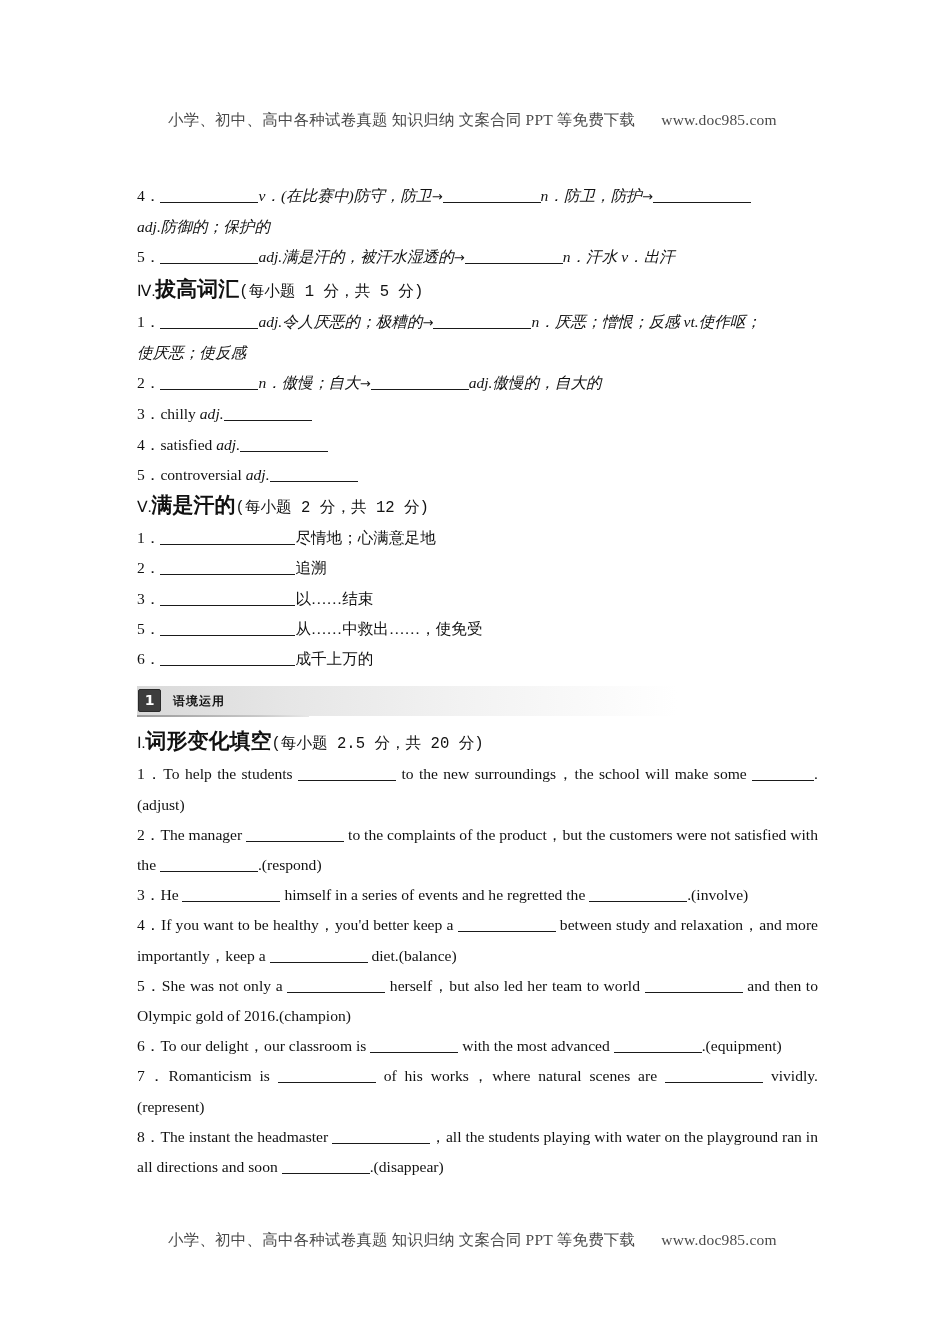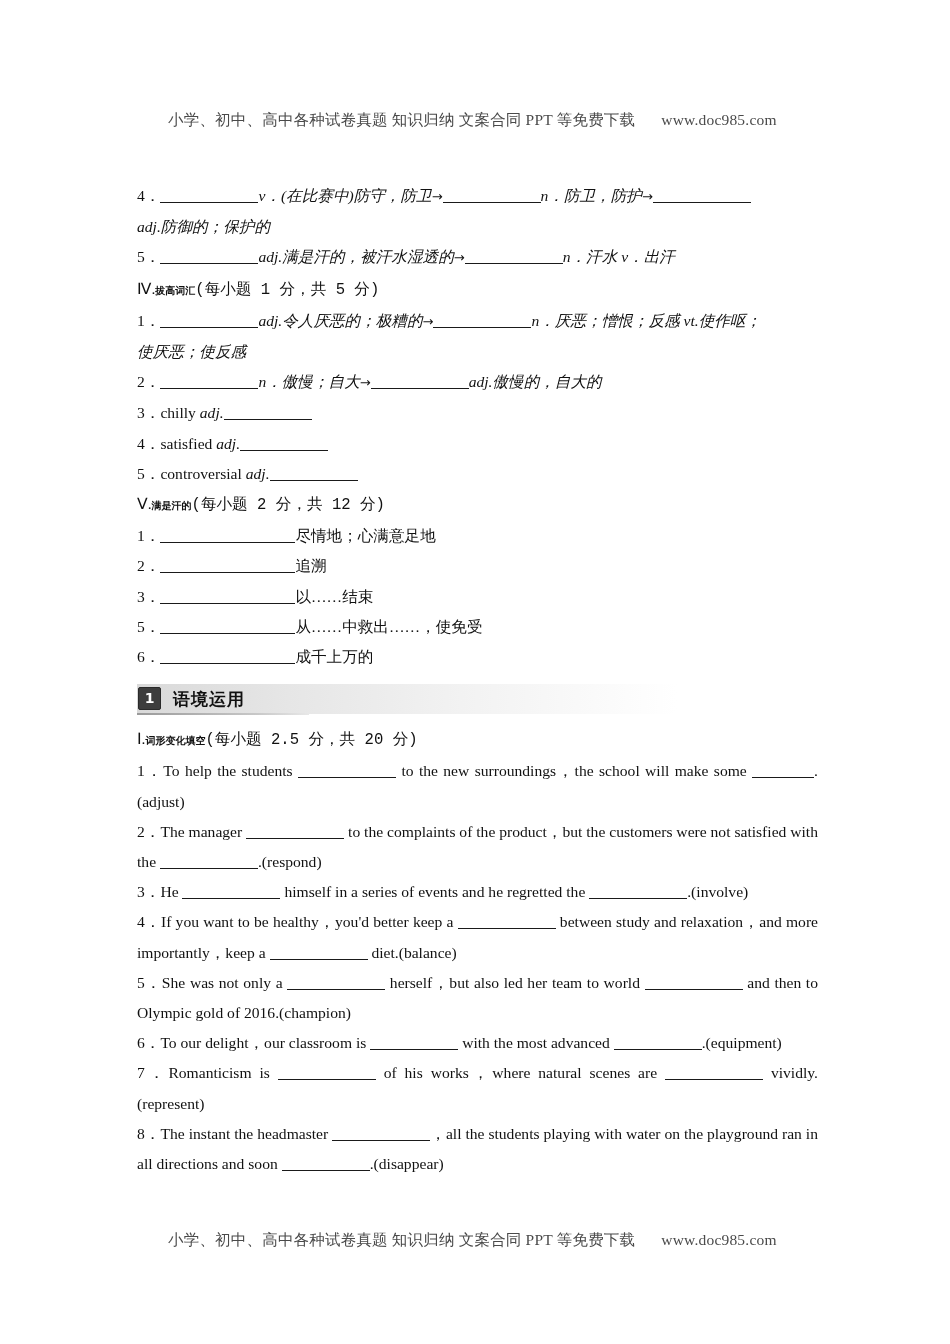--- a/index.html
+++ b/index.html
@@ -66,21 +66,21 @@
   .sec-head {
     font-size: 15.6px;
     line-height: 30.2px;
   }
   .sec-head .rn {
     font-family: "Liberation Serif", serif;
   }
   .sec-head .nm {
     font-weight: bold;
     font-family: "DejaVu Sans", sans-serif;
-    font-size: 10px;
+    font-size: 21px;
   }
   .sec-head .sc {
     font-family: Liberation Mono, monospace;
   }
 
   .num { font-family: "Liberation Serif", serif; }
   .it  { font-style: italic; text-align: right; }
 
   
   .bl {
@@ -129,21 +129,21 @@
     font-size: 14px;
     font-weight: bold;
     line-height: 21px;
     text-align: center;
   }
   .banner-title {
     position: absolute;
     left: 36px; top: 2px;
     font-family: "DejaVu Sans", sans-serif;
     font-weight: bold;
-    font-size: 17px;
+    font-size: 12px;
     line-height: 26px;
     color: #111;
     letter-spacing: 1px;
   }
 </style>
 </head>
 <body>
 
 <div class="page">
 

